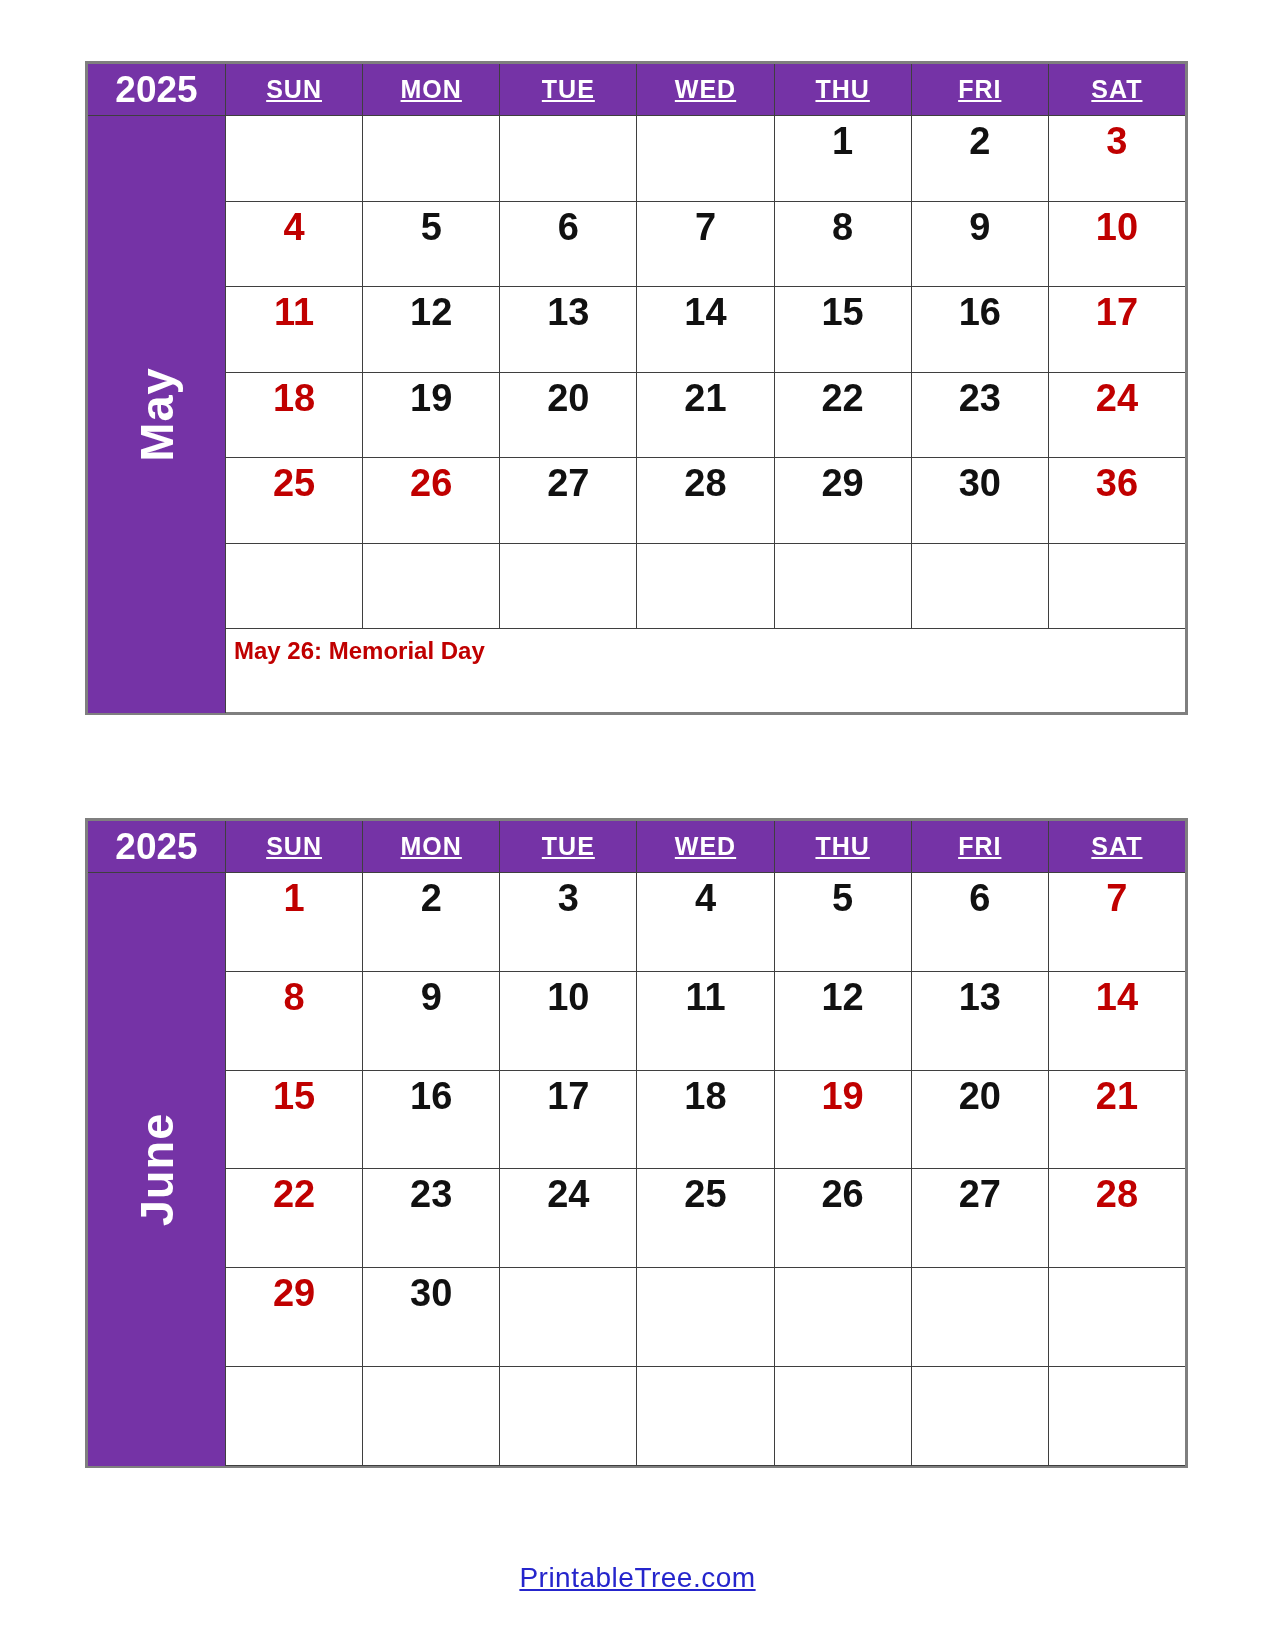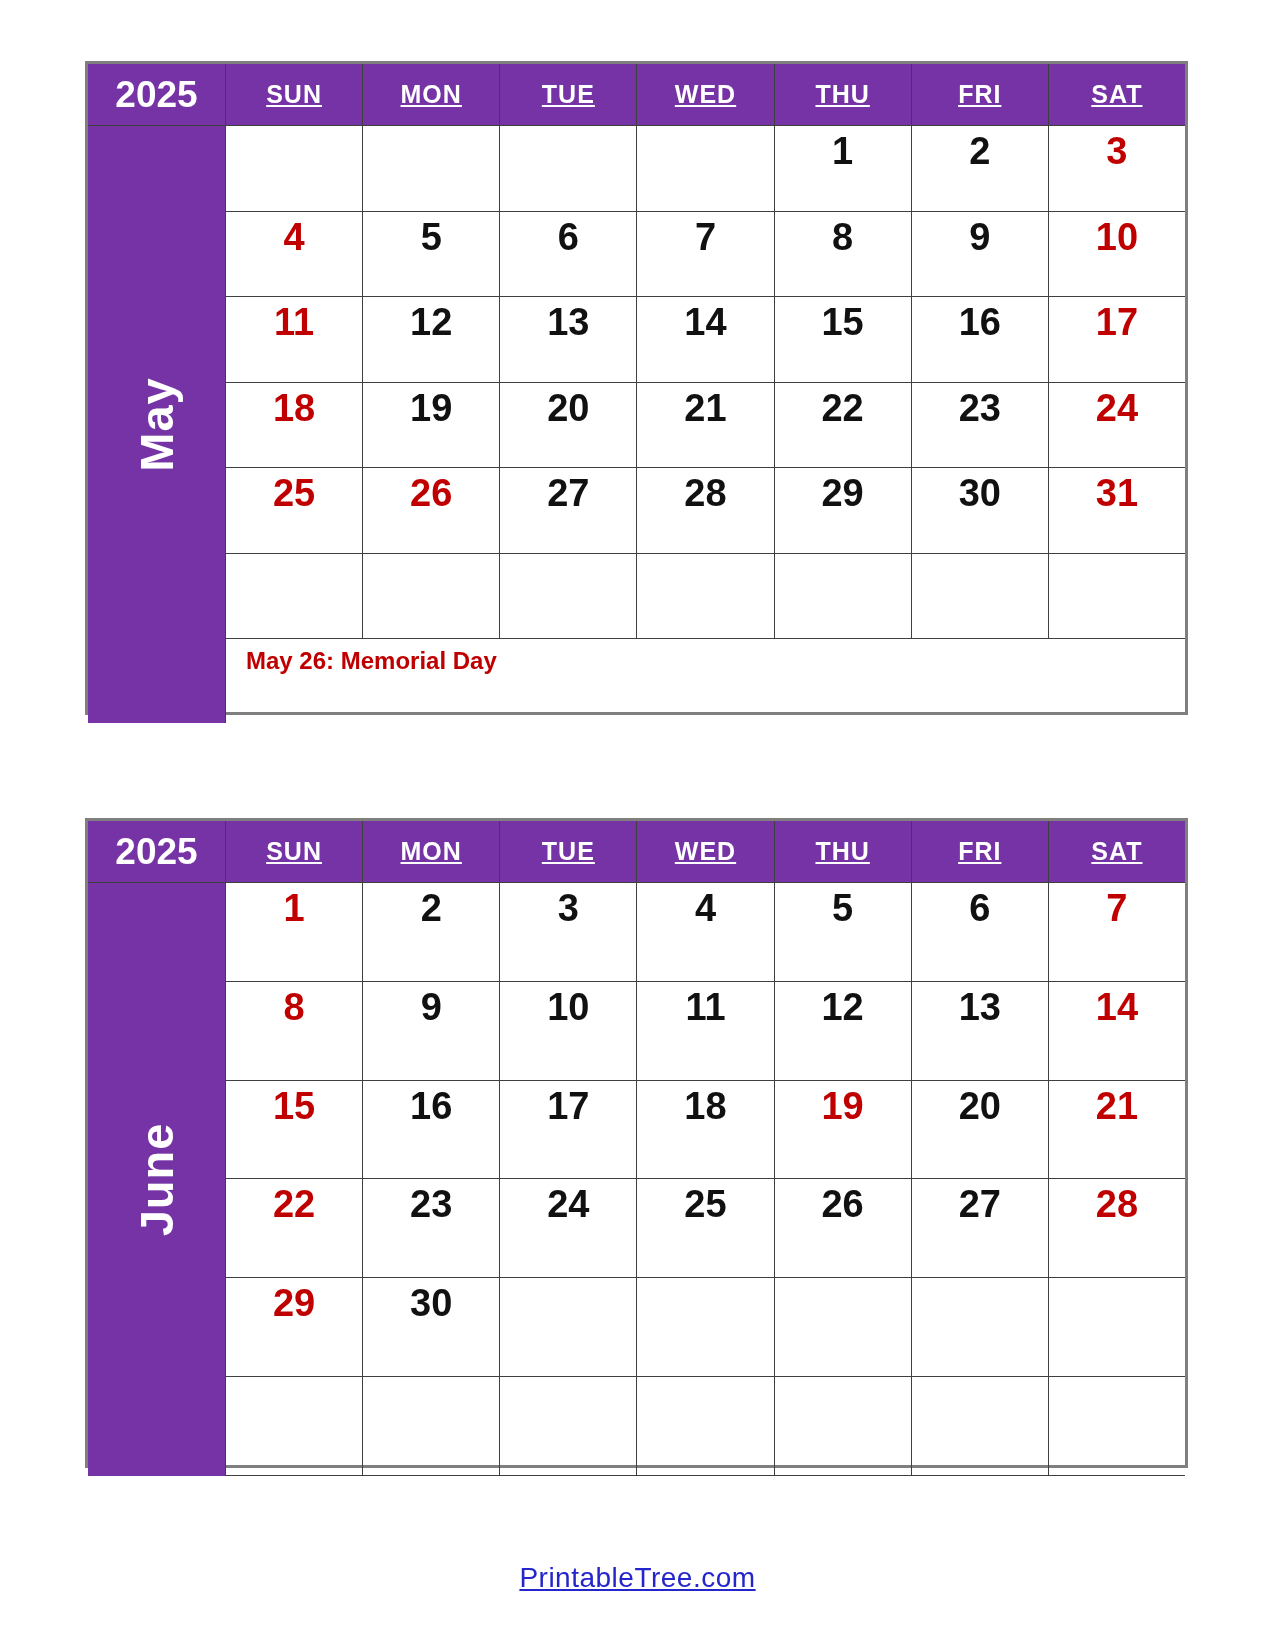--- a/index.html
+++ b/index.html
@@ -10,21 +10,21 @@
     font-family:"Liberation Sans", sans-serif;
   }
   .calendar {
     position:absolute; left:85px; width:1103px;
     border:3px solid var(--outer, #7f7f7f);
     background:#ffffff;
   }
   .calendar.may  { top:61px;  height:654px; }
   .calendar.june { top:818px; height:650px; }
 
-  .cal-header { display:flex; height:62px; border-bottom:1px solid var(--grid, #3f3f3f); }
+  .cal-header { display:flex; height:52px; border-bottom:1px solid var(--grid, #3f3f3f); }
   .year-cell {
     width:137px; flex:none;
     background:var(--purple, #7533a6); color:#ffffff;
     font-weight:bold; font-size:37px;
     display:flex; align-items:center; justify-content:center;
   }
   .weekday-row { flex:1; display:flex; }
   .day-cell {
     flex:1; background:var(--purple, #7533a6); color:#ffffff;
     font-weight:bold; font-size:25px; letter-spacing:1px;
@@ -54,21 +54,21 @@
     text-align:center; padding-top:5px;
     font-weight:bold; font-size:38px;
     color:var(--black, #111111);
     line-height:1.1;
   }
   .date-cell.red { color:var(--red, #c00000); }
 
   .note-row {
     height:84px; flex:none;
     border-left:1px solid var(--grid, #3f3f3f);
-    padding:8px 20px;
+    padding:8px 8px;
     color:var(--red, #c00000);
     font-weight:bold; font-size:24px;
     text-align:left;
   }
   .calendar.june .note-row { height:80px; }
 
   .footer { position:absolute; top:1562px; left:0; width:100%; text-align:center; }
   .footer a {
     color:var(--blue, #2525cc);
     font-size:28px;
@@ -135,21 +135,21 @@
             <div class="date-cell">23</div>
             <div class="date-cell red">24</div>
           </div>
           <div class="week-row">
             <div class="date-cell red">25</div>
             <div class="date-cell red">26</div>
             <div class="date-cell">27</div>
             <div class="date-cell">28</div>
             <div class="date-cell">29</div>
             <div class="date-cell">30</div>
-            <div class="date-cell red">31</div>
+            <div class="date-cell red">36</div>
           </div>
           <div class="week-row">
             <div class="date-cell"></div>
             <div class="date-cell"></div>
             <div class="date-cell"></div>
             <div class="date-cell"></div>
             <div class="date-cell"></div>
             <div class="date-cell"></div>
             <div class="date-cell"></div>
           </div>

